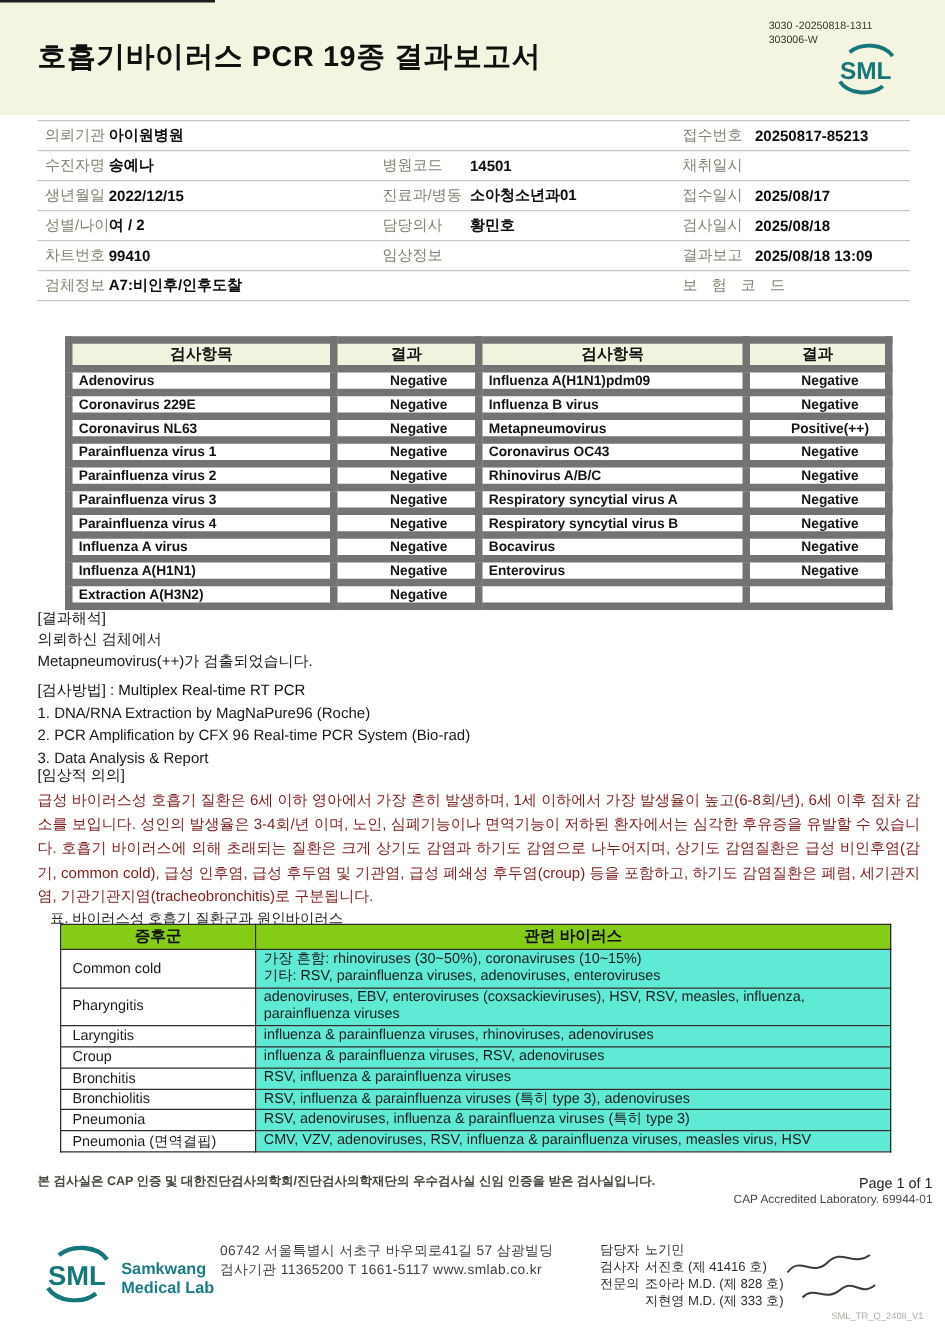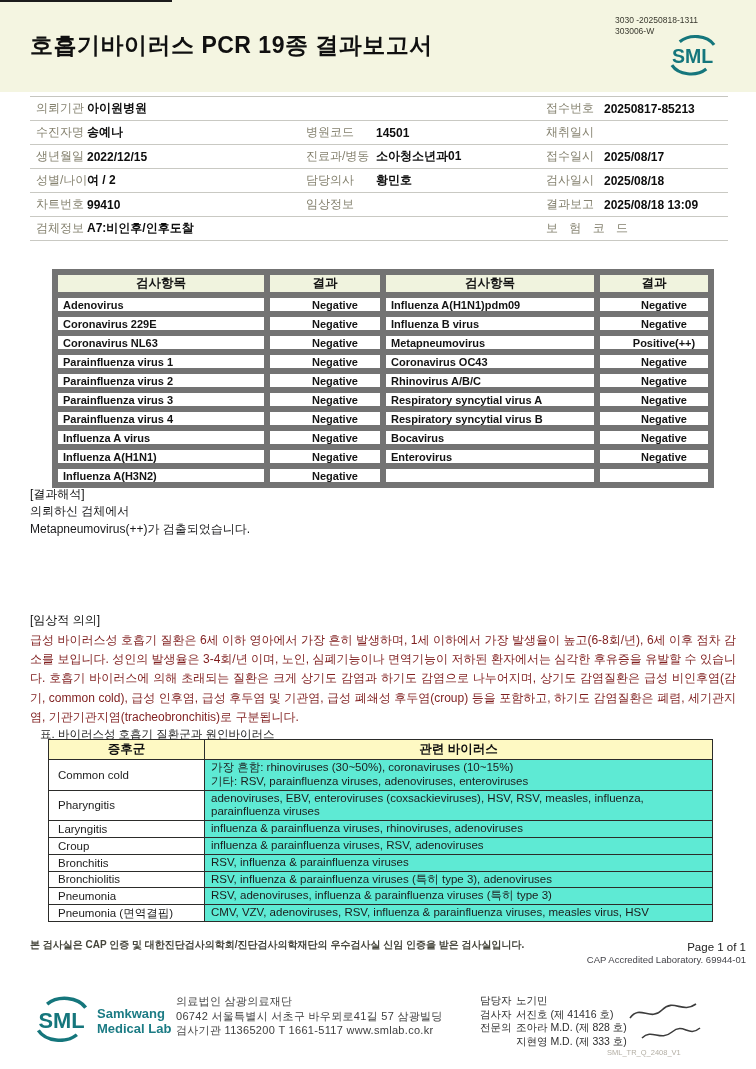--- a/index.html
+++ b/index.html
@@ -43,21 +43,21 @@
   .sec-interp { top:485px; }
   .sec-method { top:543px; }
   .sec-method .sec-line { line-height:18px; }
   .sec-clinical { top:611px; }
   .clinical-body { margin-top:2px; font-size:12px; color:#7f1d1d; line-height:19.2px; text-align:justify; }
   .table-caption { position:absolute; top:727px; left:40px; font-size:11.5px; color:#222; }
 
   
   .syndrome-table { position:absolute; top:739px; left:48px; border-collapse:collapse; border:1.5px solid #2c2c2a; }
   .syndrome-table th, .syndrome-table td { border:1px solid #2c2c2a; }
-  .syndrome-table th { height:20px; font-size:12.5px; font-weight:bold; text-align:center; background:#fef9c3; color:#111; }
+  .syndrome-table th { height:20px; font-size:12.5px; font-weight:bold; text-align:center; background:#84cc16; color:#111; }
   th.syn-h1 { width:156px; } th.syn-h2 { width:508px; }
   td.syn-name { font-size:11.5px; padding-left:9px; color:#1c1c1c; background:#fff; }
   td.syn-desc { font-size:11.5px; line-height:13.8px; padding:1px 6px; color:#1c1c1c; background:#5eead4; }
 
   
   .disclaimers { position:absolute; top:944px; left:30px; width:480px; }
   .disc-blue { font-size:10px; font-weight:600; color:#5664c8; white-space:nowrap; }
   .disc-dark { font-size:10px; font-weight:600; color:#45453b; margin-top:-6px; white-space:nowrap; }
   .page-info { position:absolute; top:941px; right:10px; text-align:right; }
   .page-num { font-size:11.5px; color:#222; }
@@ -65,21 +65,21 @@
 
   
   .footer { position:absolute; top:990px; left:0; width:756px; height:79px; }
   .footer-logo { position:absolute; left:34px; top:6px; display:flex; align-items:center; gap:7px; }
   .brand-text { color:#1b7b84; font-weight:bold; font-size:13px; line-height:15px; }
   .org-block { position:absolute; left:176px; top:4px; font-size:11px; line-height:14.5px; color:#3d3d3d; letter-spacing:0.3px; }
   .staff-block { position:absolute; left:480px; top:4px; font-size:10.5px; line-height:13.5px; color:#2e2e2e; }
   .staff-label { display:inline-block; width:36px; }
   .staff-line.indent { padding-left:36px; }
   .signature-svg { position:absolute; left:612px; top:6px; }
-  .form-code { position:absolute; left:607px; top:58px; font-size:7.5px; color:#b3aea4; }
+  .form-code { position:absolute; left:665px; top:58px; font-size:7.5px; color:#b3aea4; }
 </style>
 </head>
 <body>
 
 <div class="page">
 
   <div class="header-band">
     <div class="top-edge-line"></div>
     <div class="report-title">호흡기바이러스 PCR 19종 결과보고서</div>
     <div class="doc-code">
@@ -202,34 +202,40 @@
       <td class="vn2">Bocavirus</td>
       <td class="rs2">Negative</td>
     </tr>
     <tr>
       <td class="vn">Influenza A(H1N1)</td>
       <td class="rs">Negative</td>
       <td class="vn2">Enterovirus</td>
       <td class="rs2">Negative</td>
     </tr>
     <tr>
-      <td class="vn">Influenza A(H3N2)</td>
+      <td class="vn">Extraction A(H3N2)</td>
       <td class="rs">Negative</td>
       <td class="vn2"></td>
       <td class="rs2"></td>
     </tr>
   </tbody>
     </table>
 
   <div class="sec sec-interp">
     <div class="sec-heading">[결과해석]</div>
     <div class="sec-line">의뢰하신 검체에서</div>
     <div class="sec-line">Metapneumovirus(++)가 검출되었습니다.</div>
   </div>
 
+  <div class="sec sec-method">
+    <div class="sec-heading">[검사방법] : Multiplex Real-time RT PCR</div>
+    <div class="sec-line">1. DNA/RNA Extraction by MagNaPure96 (Roche)</div>
+    <div class="sec-line">2. PCR Amplification by CFX 96 Real-time PCR System (Bio-rad)</div>
+    <div class="sec-line">3. Data Analysis &amp; Report</div>
+  </div>
 
   <div class="sec sec-clinical">
     <div class="sec-heading">[임상적 의의]</div>
     <div class="clinical-body">급성 바이러스성 호흡기 질환은 6세 이하 영아에서 가장 흔히 발생하며, 1세 이하에서 가장 발생율이 높고(6-8회/년), 6세 이후 점차 감소를 보입니다. 성인의 발생율은 3-4회/년 이며, 노인, 심폐기능이나 면역기능이 저하된 환자에서는 심각한 후유증을 유발할 수 있습니다. 호흡기 바이러스에 의해 초래되는 질환은 크게 상기도 감염과 하기도 감염으로 나누어지며, 상기도 감염질환은 급성 비인후염(감기, common cold), 급성 인후염, 급성 후두염 및 기관염, 급성 폐쇄성 후두염(croup) 등을 포함하고, 하기도 감염질환은 폐렴, 세기관지염, 기관기관지염(tracheobronchitis)로 구분됩니다.</div>
   </div>
 
   <div class="table-caption">표. 바이러스성 호흡기 질환군과 원인바이러스</div>
 
   <table class="syndrome-table">
     <tbody>
@@ -291,21 +297,20 @@
           <path d="M49 44 A27 20 0 0 1 5 39" stroke="#15767c" stroke-width="4" fill="none"></path>
           <text x="5" y="36" font-size="25" font-weight="bold" fill="#15767c">SML</text>
         </svg>
       </span>
       <span class="brand-text">
         <div>Samkwang</div>
         <div>Medical Lab</div>
       </span>
     </div>
     <div class="org-block">
-      <div>의료법인 삼광의료재단</div>
       <div>06742 서울특별시 서초구 바우뫼로41길 57 삼광빌딩</div>
       <div>검사기관 11365200 T 1661-5117 www.smlab.co.kr</div>
     </div>
     <div class="staff-block">
       <div class="staff-line">
         <span class="staff-label">담당자</span><span>노기민</span>
       </div>
       <div class="staff-line">
         <span class="staff-label">검사자</span><span>서진호 (제 41416 호)</span>
       </div>

